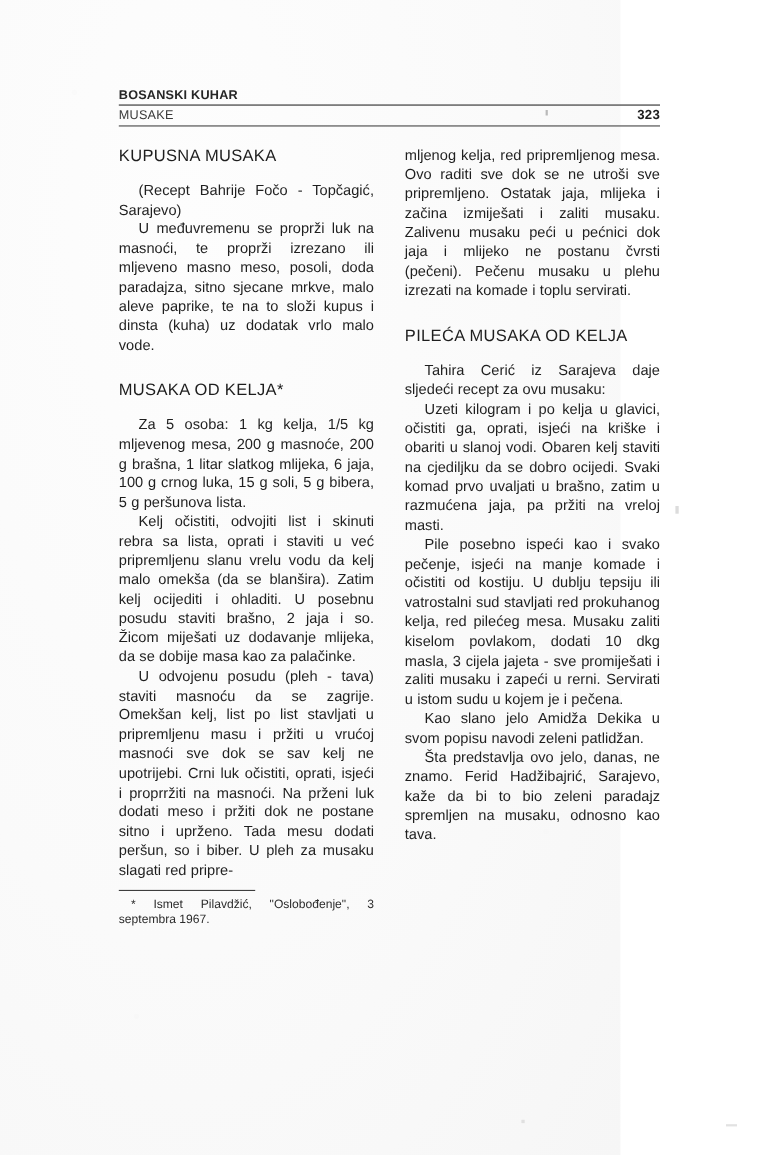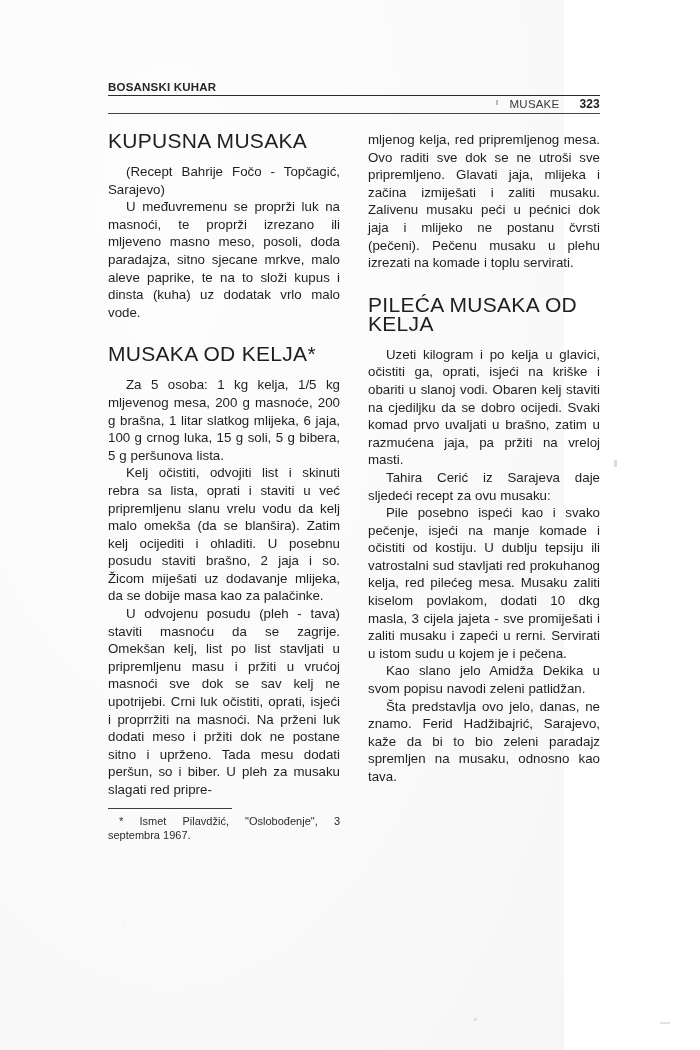--- a/index.html
+++ b/index.html
@@ -54,27 +54,26 @@
     padding-bottom: 1px;
   }
   .rule-thick {
     height: 0;
     border-bottom: 1.6px solid #2a2a2a;
     margin: 0 0 1px 0;
   }
   .runhead-row {
     display: flex;
     align-items: baseline;
-    justify-content: flex-end;
+    justify-content: space-between;
     font-size: 11.5px;
     color: #3a3a3a;
     line-height: 15px;
     letter-spacing: .2px;
     position: relative;
-    gap: 20px;
   }
   .runhead-row .speck {
     position: absolute;
     left: 388px;
     top: 3px;
     width: 2px;
     height: 5px;
     background: #b9b9b9;
   }
   .folio {
@@ -93,21 +92,21 @@
     display: flex;
     gap: 28px;
     margin-top: 17px;
   }
   .col {
     width: 232px;
     position: relative;
   }
 
   h2.recipe-title {
-    font-size: 21px;
+    font-size: 15px;
     font-weight: normal;
     letter-spacing: .3px;
     color: #1e1e1e;
     margin: 0 0 13px 0;
     line-height: 19px;
     white-space: pre-wrap;
   }
   h2.recipe-title.spaced-above {
     margin-top: 23px;
   }
@@ -185,26 +184,26 @@
         <p class="body">U odvojenu posudu (pleh - tava) staviti masnoću da se zagrije. Omekšan kelj, list po list stavljati u pripremljenu masu i pržiti u vrućoj masnoći sve dok se sav kelj ne upotrijebi. Crni luk očistiti, oprati, isjeći i proprržiti na masnoći. Na prženi luk dodati meso i pržiti dok ne postane sitno i uprženo. Tada mesu dodati peršun, so i biber. U pleh za musaku slagati red pripre-</p>
 
         <div class="footnote">
           <div class="fn-rule"></div>
           <p>* Ismet Pilavdžić, "Oslobođenje", 3 septembra 1967.</p>
         </div>
       </div>
 
       <div class="col">
 
-        <p class="body no-indent">mljenog kelja, red pripremljenog mesa. Ovo raditi sve dok se ne utroši sve pripremljeno. Glavati jaja, mlijeka i začina izmiješati i zaliti musaku. Zalivenu musaku peći u pećnici dok jaja i mlijeko ne postanu čvrsti (pečeni). Pečenu musaku u plehu izrezati na komade i toplu servirati.</p>
+        <p class="body no-indent">mljenog kelja, red pripremljenog mesa. Ovo raditi sve dok se ne utroši sve pripremljeno. Ostatak jaja, mlijeka i začina izmiješati i zaliti musaku. Zalivenu musaku peći u pećnici dok jaja i mlijeko ne postanu čvrsti (pečeni). Pečenu musaku u plehu izrezati na komade i toplu servirati.</p>
 
         <h2 class="recipe-title spaced-above">PILEĆA MUSAKA OD KELJA</h2>
 
+        <p class="body">Tahira Cerić iz Sarajeva daje sljedeći recept za ovu musaku:</p>
         <p class="body">Uzeti kilogram i po kelja u glavici, očistiti ga, oprati, isjeći na kriške i obariti u slanoj vodi. Obaren kelj staviti na cjediljku da se dobro ocijedi. Svaki komad prvo uvaljati u brašno, zatim u razmućena jaja, pa pržiti na vreloj masti.</p>
-        <p class="body">Tahira Cerić iz Sarajeva daje sljedeći recept za ovu musaku:</p>
         <p class="body">Pile posebno ispeći kao i svako pečenje, isjeći na manje komade i očistiti od kostiju. U dublju tepsiju ili vatrostalni sud stavljati red prokuhanog kelja, red pilećeg mesa. Musaku zaliti kiselom povlakom, dodati 10 dkg masla, 3 cijela jajeta - sve promiješati i zaliti musaku i zapeći u rerni. Servirati u istom sudu u kojem je i pečena.</p>
 
 
         <p class="body">Kao slano jelo Amidža Dekika u svom popisu navodi zeleni patlidžan.</p>
         <p class="body">Šta predstavlja ovo jelo, danas, ne znamo. Ferid Hadžibajrić, Sarajevo, kaže da bi to bio zeleni paradajz spremljen na musaku, odnosno kao tava.</p>
       </div>
     </div>
   </div>
 
   <div class="edge-mark" style="left:614px; top:460px; width:3px; height:7px; background:#dcdcdc;"></div>

